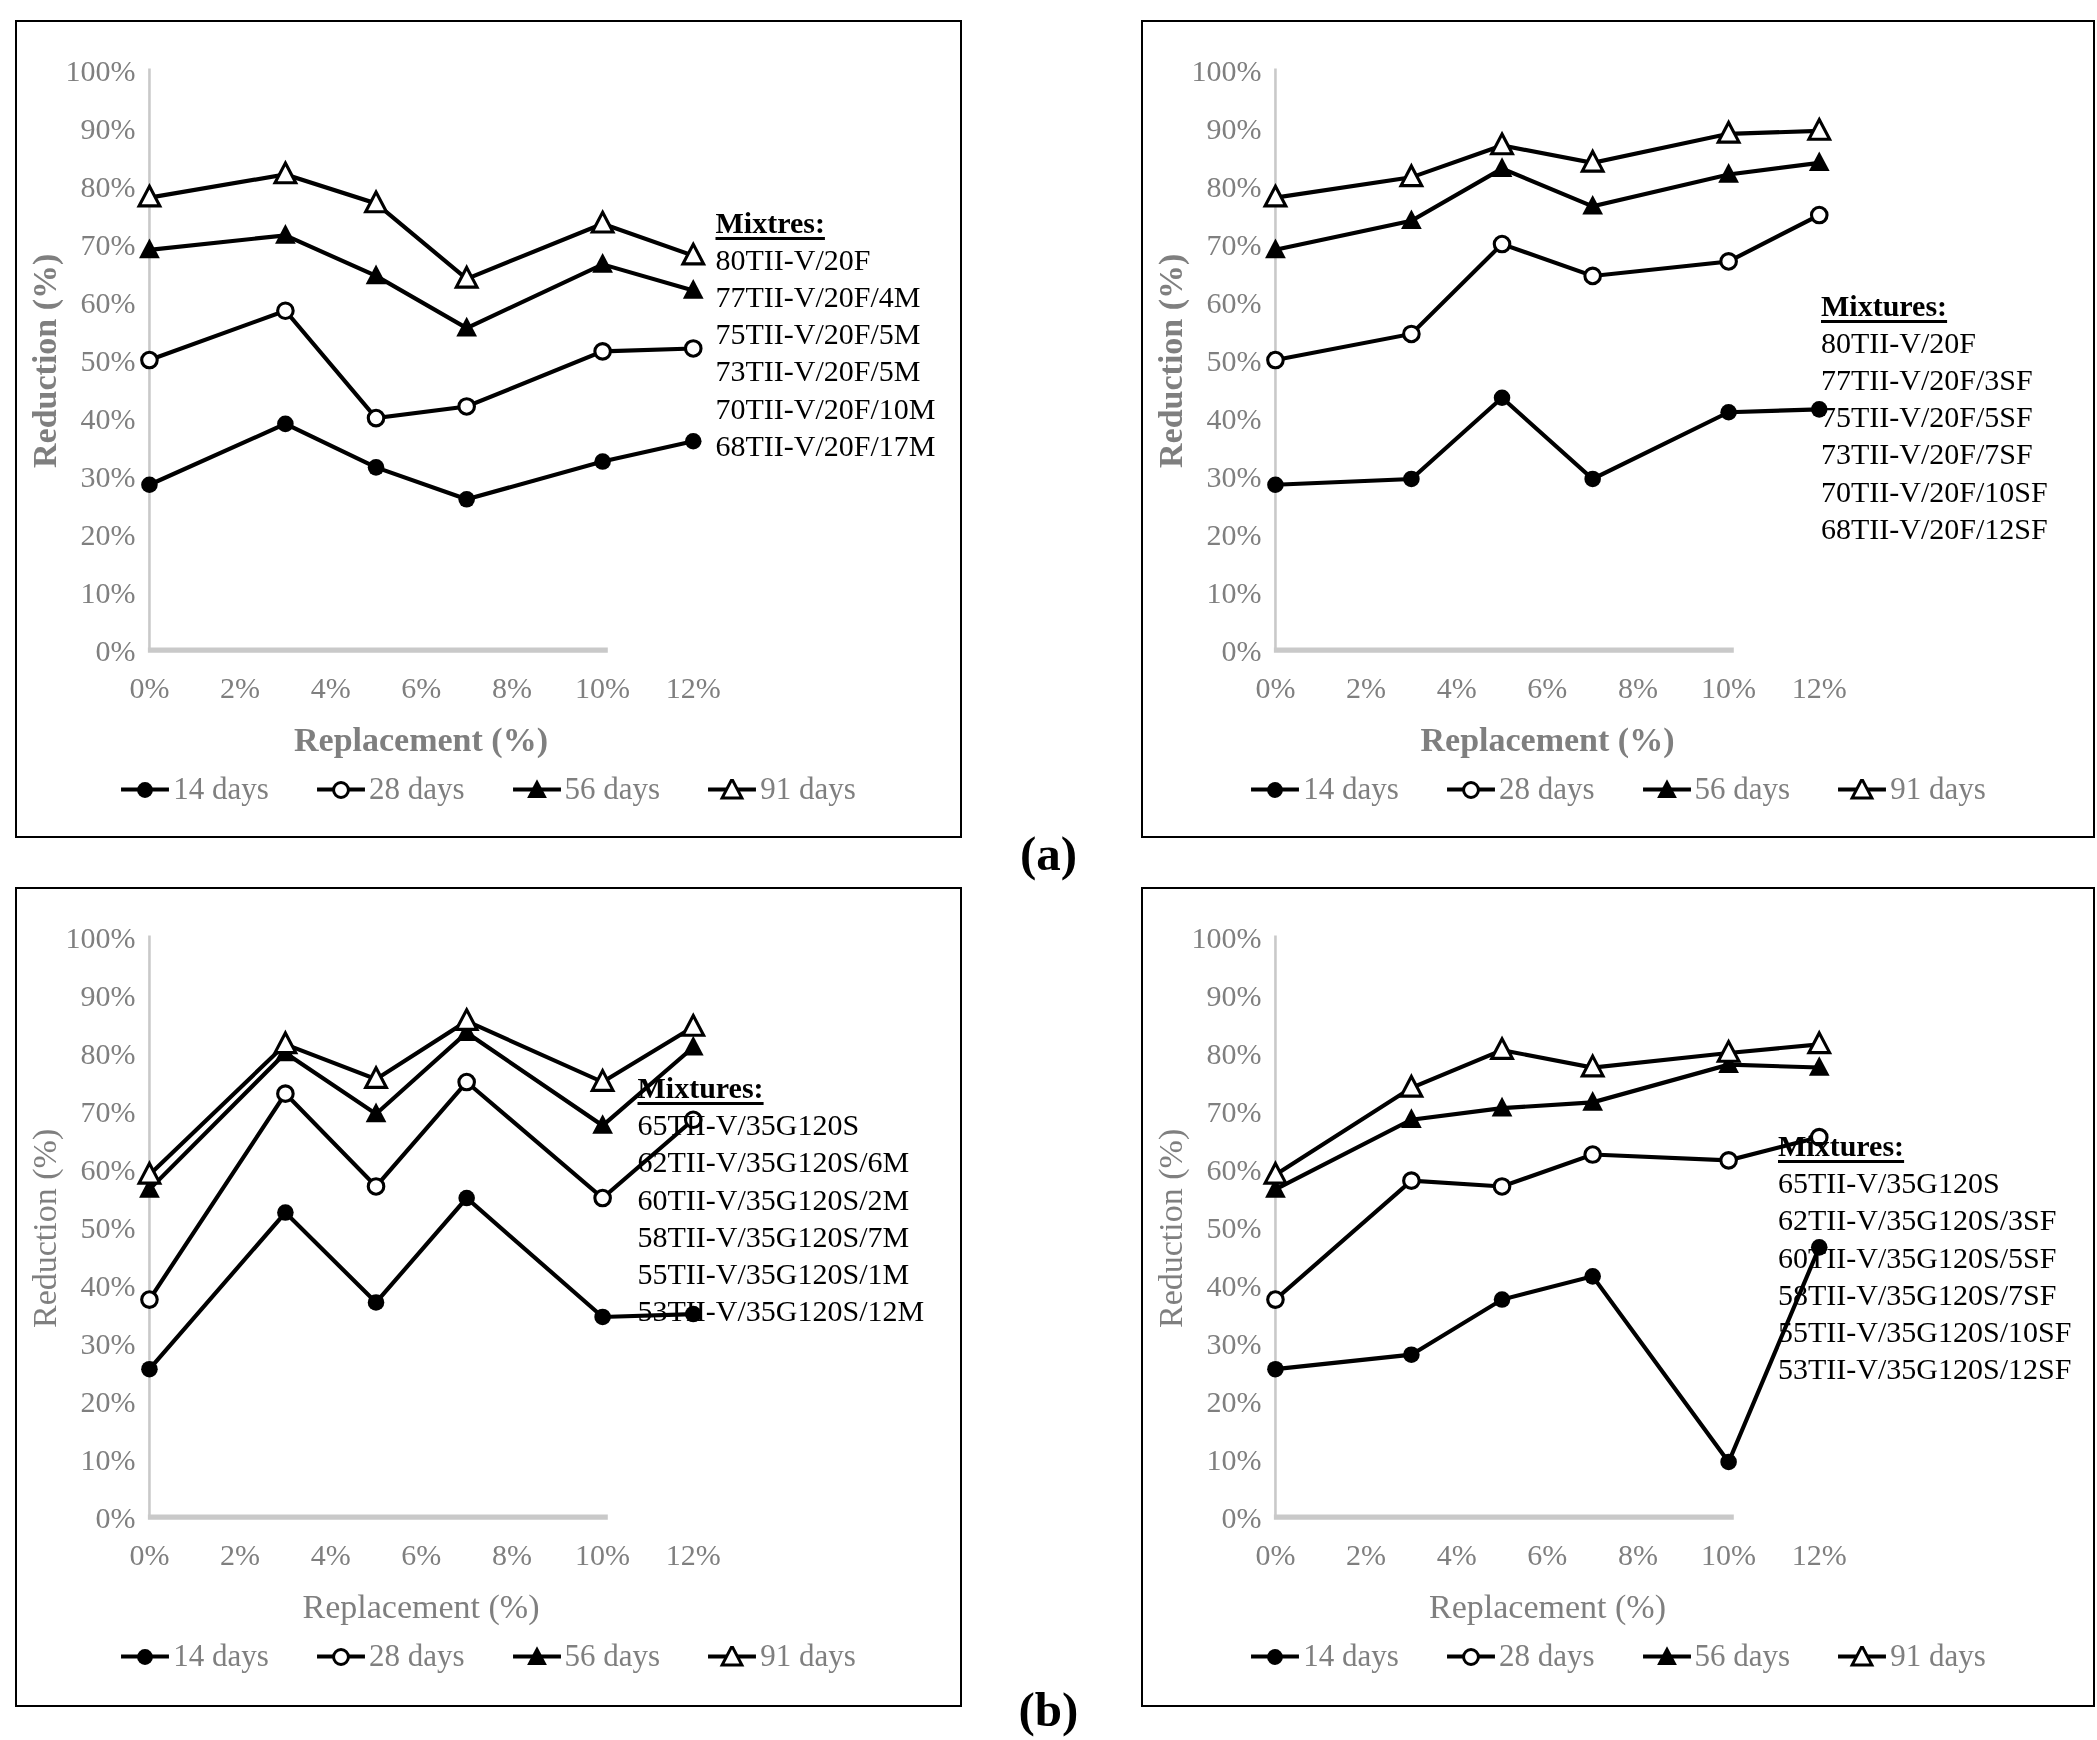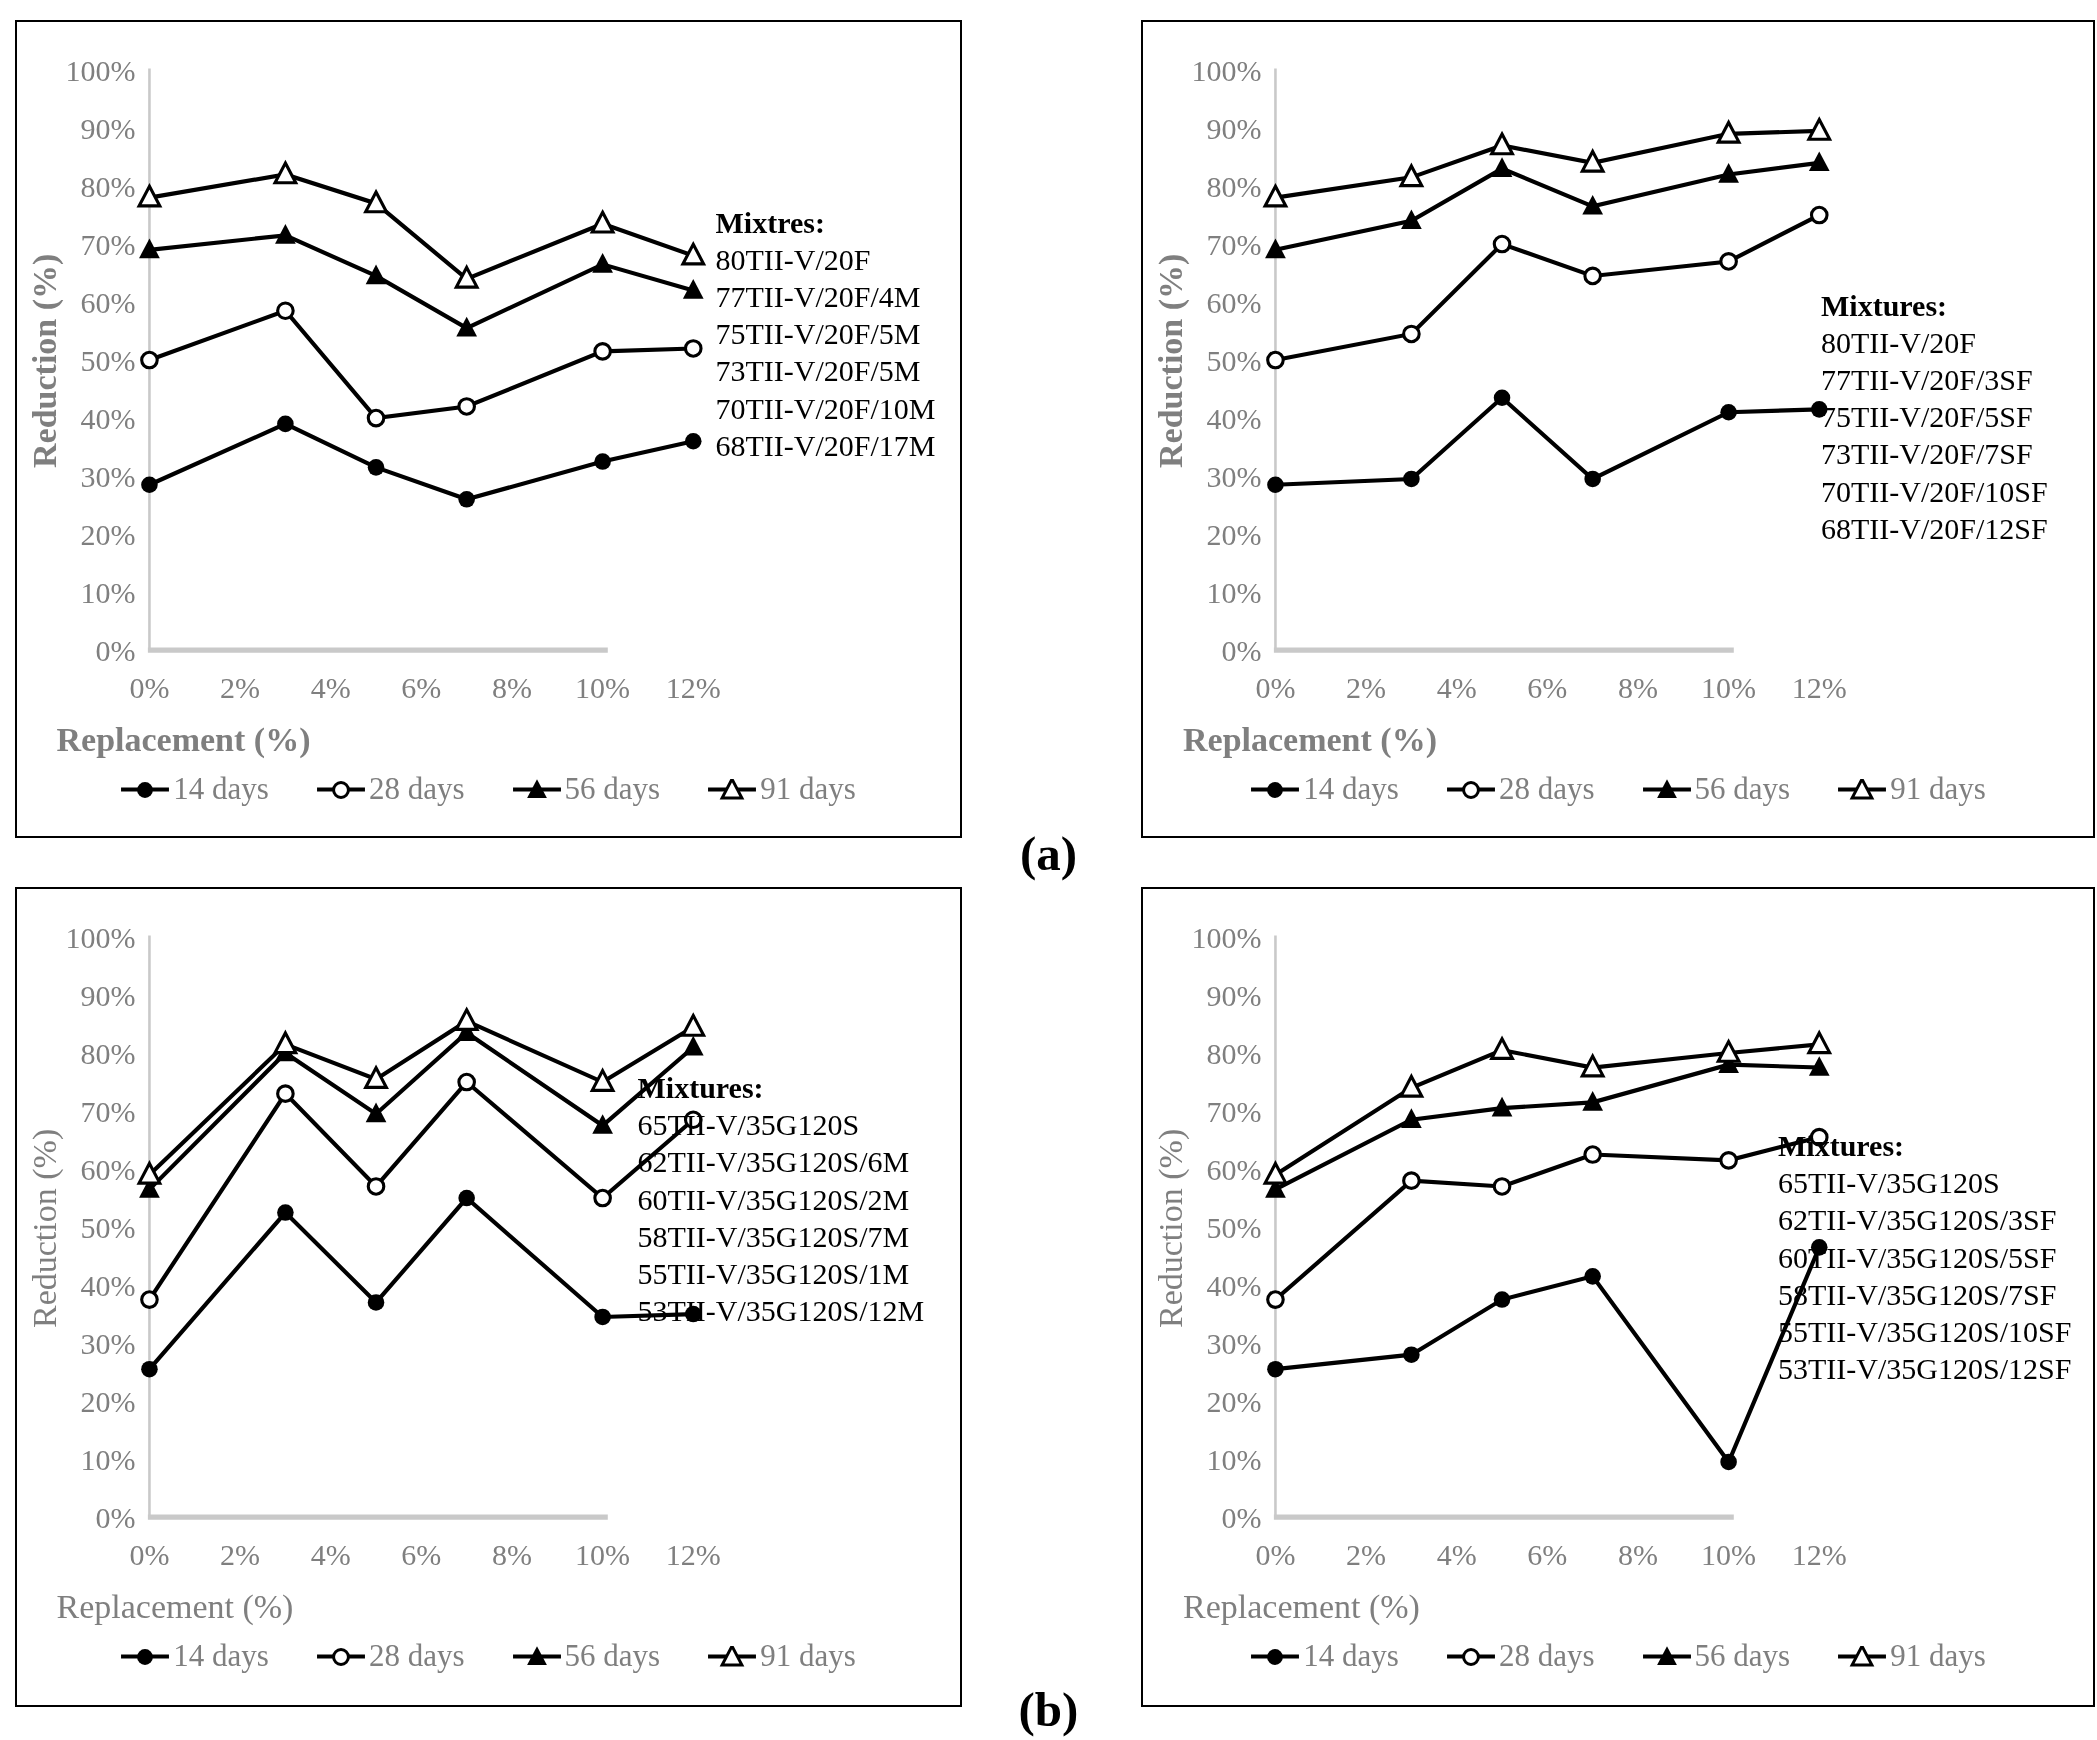--- a/index.html
+++ b/index.html
@@ -12,30 +12,30 @@
     position:absolute;border:2.6px solid #000;background:#fff;box-sizing:border-box;
   }
   #p0{left:14.5px;  top:19.7px;   width:947px;height:818px;}
   #p1{left:1141px;top:19.7px;   width:954px;height:818px;}
   #p2{left:14.5px;  top:887px; width:947px;height:820px;}
   #p3{left:1141px;top:887px; width:954px;height:820px;}
 
   svg.plot{display:block;margin-top:4.1px;}
   svg.plot text{font-family:"Liberation Serif","DejaVu Serif",serif;font-size:58px;fill:#7f7f7f;}
 
-  .x-title{width:809px;text-align:left;font-size:34px;color:#7f7f7f;margin-top:1px;padding-left:40px;}
+  .x-title{width:809px;text-align:center;font-size:34px;color:#7f7f7f;margin-top:1px;}
   .y-title{
     position:absolute;left:9.3px;top:49px;height:580px;
     writing-mode:vertical-rl;transform:rotate(180deg);
     font-size:34px;color:#7f7f7f;display:flex;align-items:center;justify-content:center;
   }
   .panel.boldaxis .x-title,.panel.boldaxis .y-title{font-weight:bold;}
 
   .mixtures{position:absolute;font-size:30px;line-height:1.24;color:#000;white-space:nowrap;}
-  .mix-title{font-weight:bold;text-decoration-thickness:2.6px;text-underline-offset:4.1px;}
+  .mix-title{font-weight:bold;text-decoration:underline;text-decoration-thickness:2.6px;text-underline-offset:4.1px;}
   #p0 .mixtures{left:699px;top:182px;}
   #p1 .mixtures{left:678px;top:265px;}
   #p2 .mixtures{left:621px;top:180px;}
   #p3 .mixtures{left:635px;top:238px;}
 
   .legend{display:flex;justify-content:center;align-items:center;gap:47px;margin-top:12.4px;font-size:31px;color:#7f7f7f;}
   .lg-item{display:flex;align-items:center;gap:3.1px;}
   .lg-marker{display:inline-block;width:50px;height:21px;}
   .lg-marker svg{display:block;}
 

